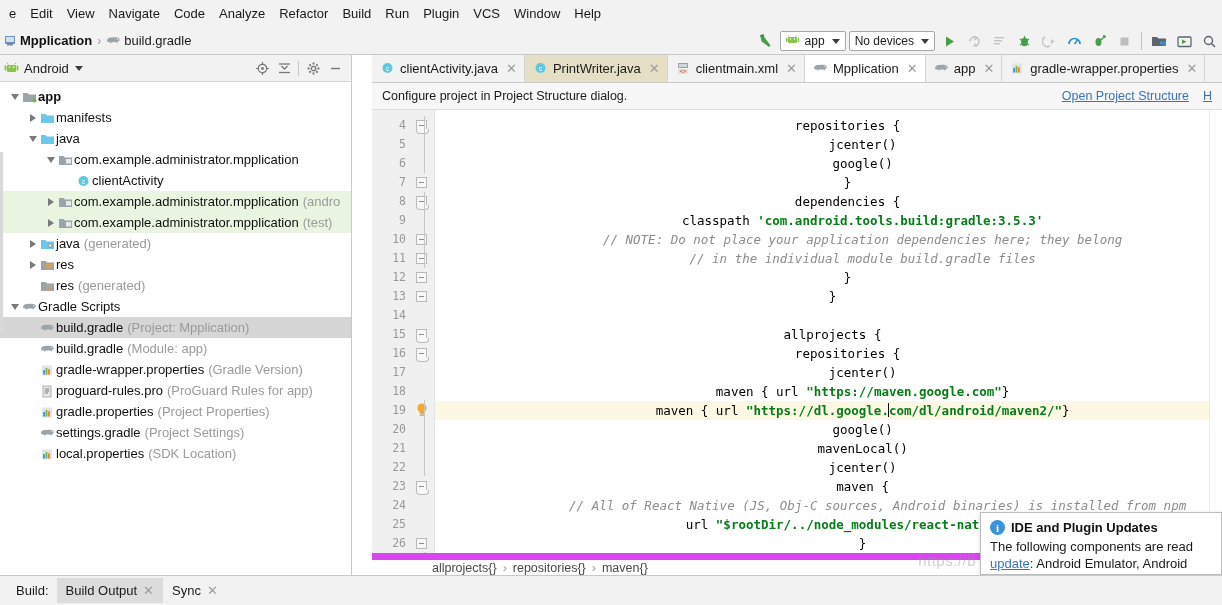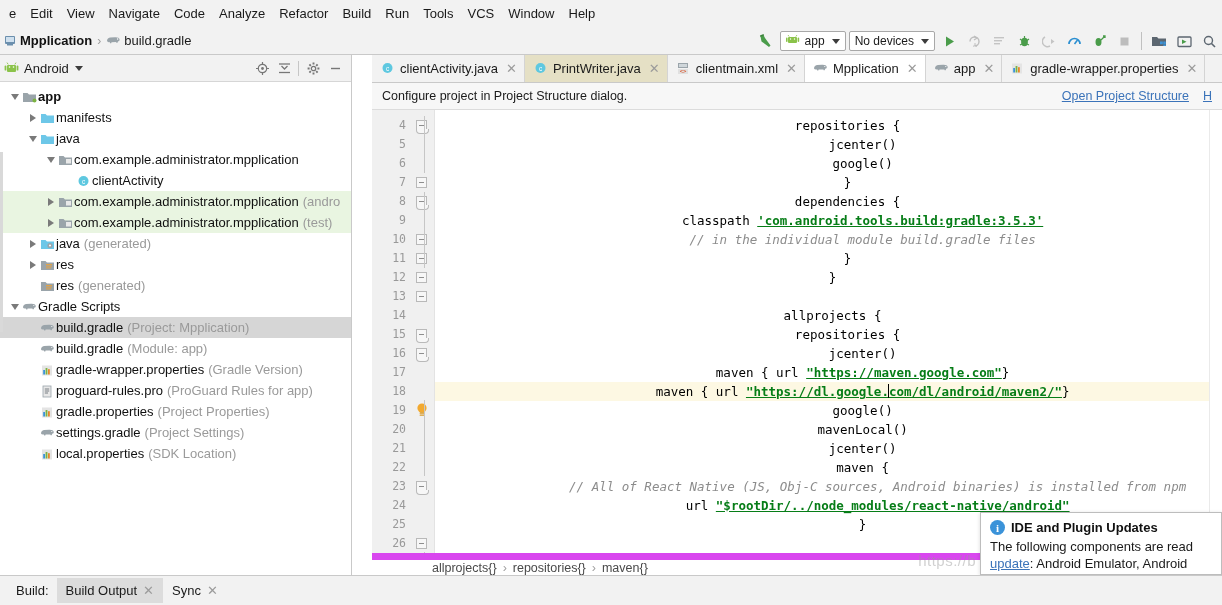--- a/index.html
+++ b/index.html
@@ -129,21 +129,21 @@
   .guideline { position: absolute; left: 12px; width: 1px; background: #c6c6c6; }
   .bulb {
     position: absolute; left: 2px; top: 1px; width: 16px; height: 17px;
   }
 
   .codecol { flex: 1; position: relative; padding-top: 6px; overflow: hidden;
              font-family: "DejaVu Sans Mono", monospace; font-size: 12.5px;
              border-left: 1px solid #e3e3e3; }
   .cline { height: 19px; line-height: 19px; white-space: pre; padding-left: 8px; text-align: center; }
   .cline.hl { background: #fdf8e3; }
-  .str { color: #067d17; font-weight: bold; text-decoration: underline; }
+  .str { color: #067d17; font-weight: bold; }
   .cmt { color: #8c8c8c; font-style: italic; }
   .caret-bar { display: inline-block; width: 1px; height: 14px; background: #000;
                vertical-align: -2px; margin: 0 -0.5px; }
 
   .editor-right-rail { position: absolute; right: 0; top: 0; bottom: 0; width: 13px; background: #fff;
                        border-left: 1px solid #eaeaea; }
 
   .crumbbar { height: 22px; background: #fff; border-top: 7px solid #d946ef;
               display: flex; align-items: flex-end; padding-left: 60px; font-size: 12.5px;
               color: #4a4a4a; gap: 6px; }
@@ -194,21 +194,21 @@
   <div class="menubar">
     <div class="menu-item"><span>e</span></div>
     <div class="menu-item"><span>Edit</span></div>
     <div class="menu-item"><span>View</span></div>
     <div class="menu-item"><span>Navigate</span></div>
     <div class="menu-item"><span>Code</span></div>
     <div class="menu-item"><span>Analyze</span></div>
     <div class="menu-item"><span>Refactor</span></div>
     <div class="menu-item"><span>Build</span></div>
     <div class="menu-item"><span>Run</span></div>
-    <div class="menu-item"><span>Tools</span></div>
+    <div class="menu-item"><span>Plugin</span></div>
     <div class="menu-item"><span>VCS</span></div>
     <div class="menu-item"><span>Window</span></div>
     <div class="menu-item"><span>Help</span></div>
   </div>
 
   <div class="navrow">
     <div class="breadcrumb-top">
       <span style="display:flex;align-items:center;">
         <svg width="13" height="13" viewBox="0 0 13 13">
             <rect x="1" y="2" width="10" height="8" rx="1" fill="#6b8fad"></rect>
@@ -758,20 +758,21 @@
             <div class="guideline" style="top: 290px; height: 76px;"></div>
             <div class="guideline" style="top: 442px; height: 58px;"></div>
           </div>
         <div class="codecol" id="codecol">
             <div class="cline">    repositories {</div>
             <div class="cline">        jcenter()</div>
             <div class="cline">        google()</div>
             <div class="cline">    }</div>
             <div class="cline">    dependencies {</div>
             <div class="cline">        classpath <span class="str">'com.android.tools.build:gradle:3.5.3'</span></div>
+            <div class="cline">        <span class="cmt">// NOTE: Do not place your application dependencies here; they belong</span></div>
             <div class="cline">        <span class="cmt">// in the individual module build.gradle files</span></div>
             <div class="cline">    }</div>
             <div class="cline">}</div>
             <div class="cline">&nbsp;</div>
             <div class="cline">allprojects {</div>
             <div class="cline">    repositories {</div>
             <div class="cline">        jcenter()</div>
             <div class="cline">        maven { url <span class="str">"https://maven.google.com"</span>}</div>
             <div class="cline hl">        maven { url <span class="str">"https://dl.google.<span class="caret-bar"></span>com/dl/android/maven2/"</span>}</div>
             <div class="cline">        google()</div>

